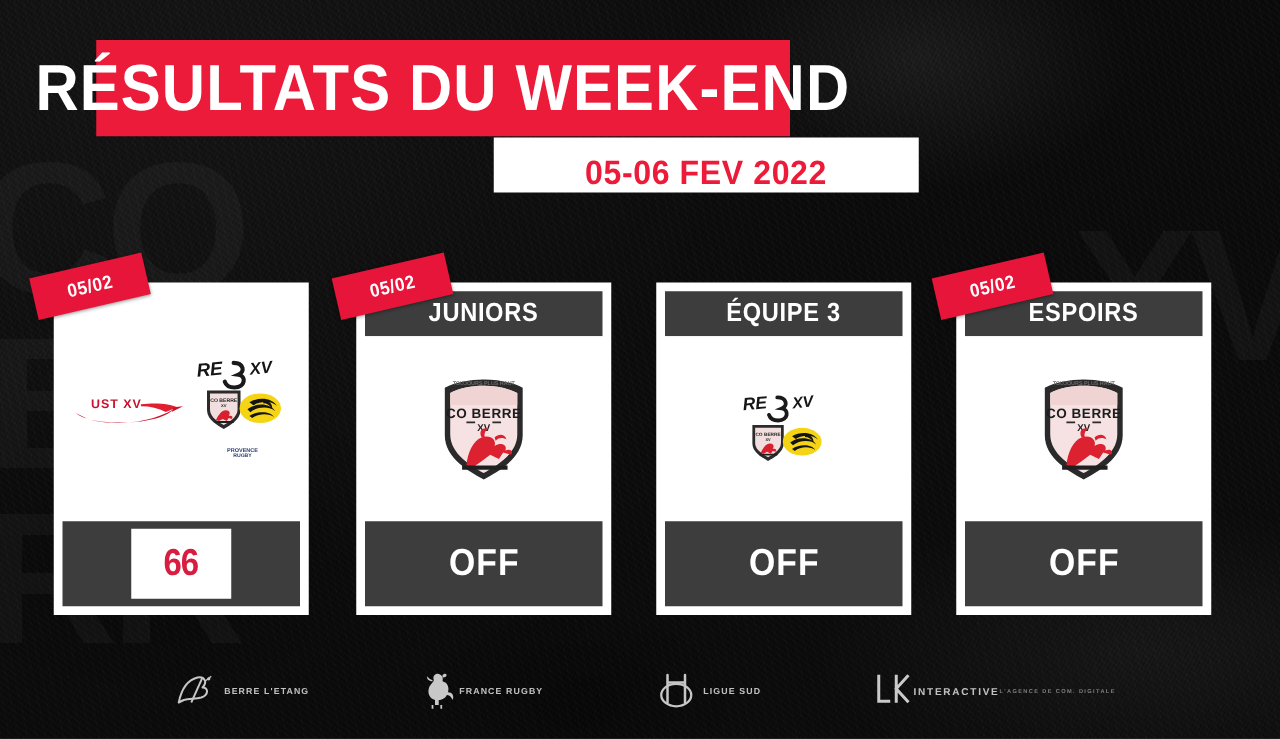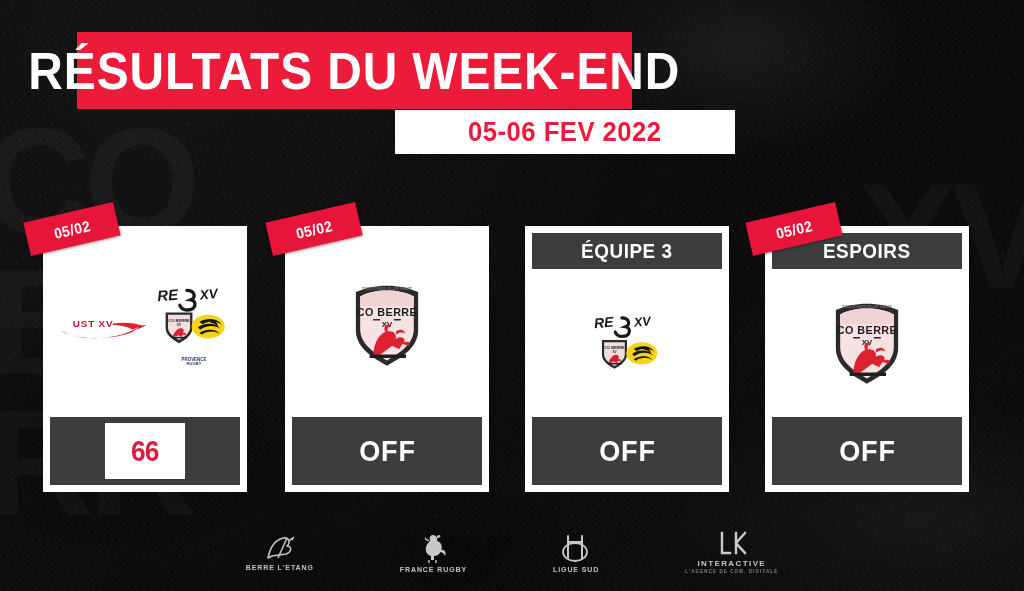--- a/index.html
+++ b/index.html
@@ -84,21 +84,21 @@
     font-family: "Liberation Sans", sans-serif;
   }
   .date-bar {
     position: absolute;
     left: 395px;
     top: 110px;
     width: 340px;
     height: 44px;
     background: #ffffff;
     display: flex;
-    align-items: center;
+    align-items: flex-end;
     justify-content: center;
   }
   .date-text {
     color: #ED1B3A;
     font-size: 27px;
     font-weight: 700;
     letter-spacing: .5px;
     transform: scaleX(.95);
     white-space: nowrap;
   }
@@ -225,21 +225,20 @@
     width: 1024px;
     height: 62px;
     display: flex;
     align-items: center;
     justify-content: center;
     gap: 86px;
     z-index: 5;
   }
   .sponsor {
     display: flex;
-    flex-direction: column;
     align-items: center;
     justify-content: center;
     opacity: .82;
   }
   .sponsor-name {
     color: #e8e8e8;
     font-size: 8px;
     font-weight: 700;
     letter-spacing: 1.4px;
     margin-top: 2px;
@@ -320,20 +319,23 @@
     <div class="card-footer">
       <div class="score-box">
         <span class="score-val">66</span>
       </div>
     </div>
   </div>
 
   <div class="card card-c1">
     <div class="ribbon">
       <span class="ribbon-text">05/02</span>
+    </div>
+    <div class="card-header">
+      <span class="card-title">JUNIORS</span>
     </div>
     <div class="card-body single">
       <svg class="logo logo-berre" viewBox="0 0 92 104">
         <path d="M10 14 C30 4, 62 4, 82 14 L82 58 C82 80, 58 92, 46 99 C34 92, 10 80, 10 58 Z" fill="#2a2a2a"></path>
         <path d="M15 19 C32 10, 60 10, 77 19 L77 57 C77 76, 56 87, 46 93 C36 87, 15 76, 15 57 Z" fill="#f6e2e2"></path>
         <path d="M15 19 C32 10, 60 10, 77 19 L77 30 L15 30 Z" fill="#f0d3d3"></path>
         <g fill="#6a6a6a" font-family="Liberation Sans, sans-serif" font-weight="700" font-size="5">
           <text x="46" y="12" text-anchor="middle">TOUJOURS PLUS HAUT</text>
         </g>
         <text x="46" y="42" text-anchor="middle" font-family="Liberation Sans, sans-serif" font-size="12.5" font-weight="700" fill="#1d1d1d" letter-spacing=".5">CO BERRE</text>

